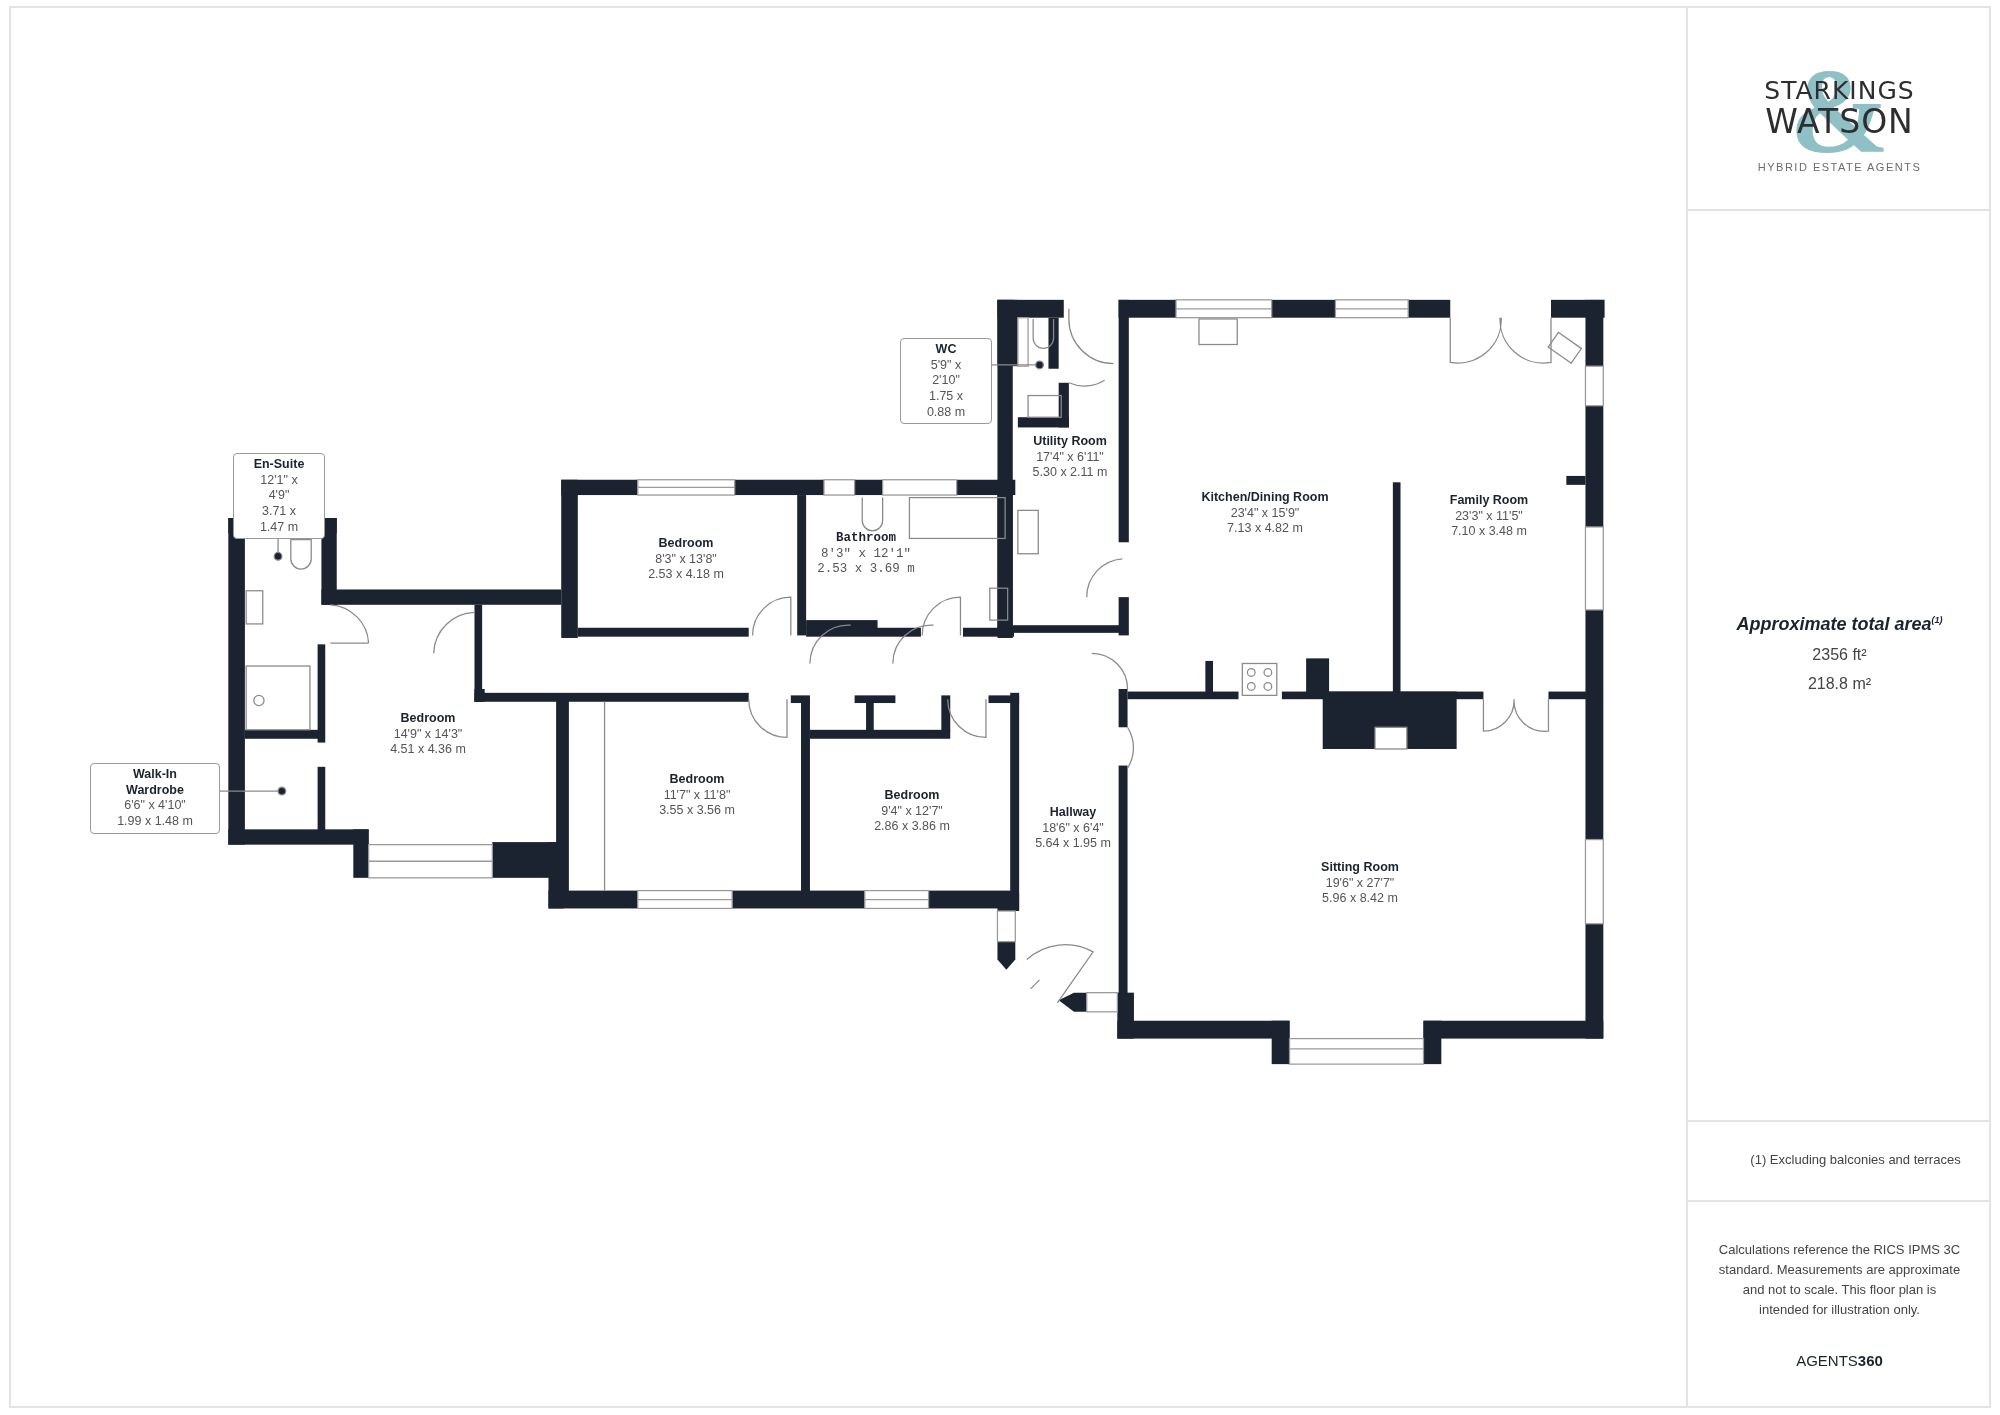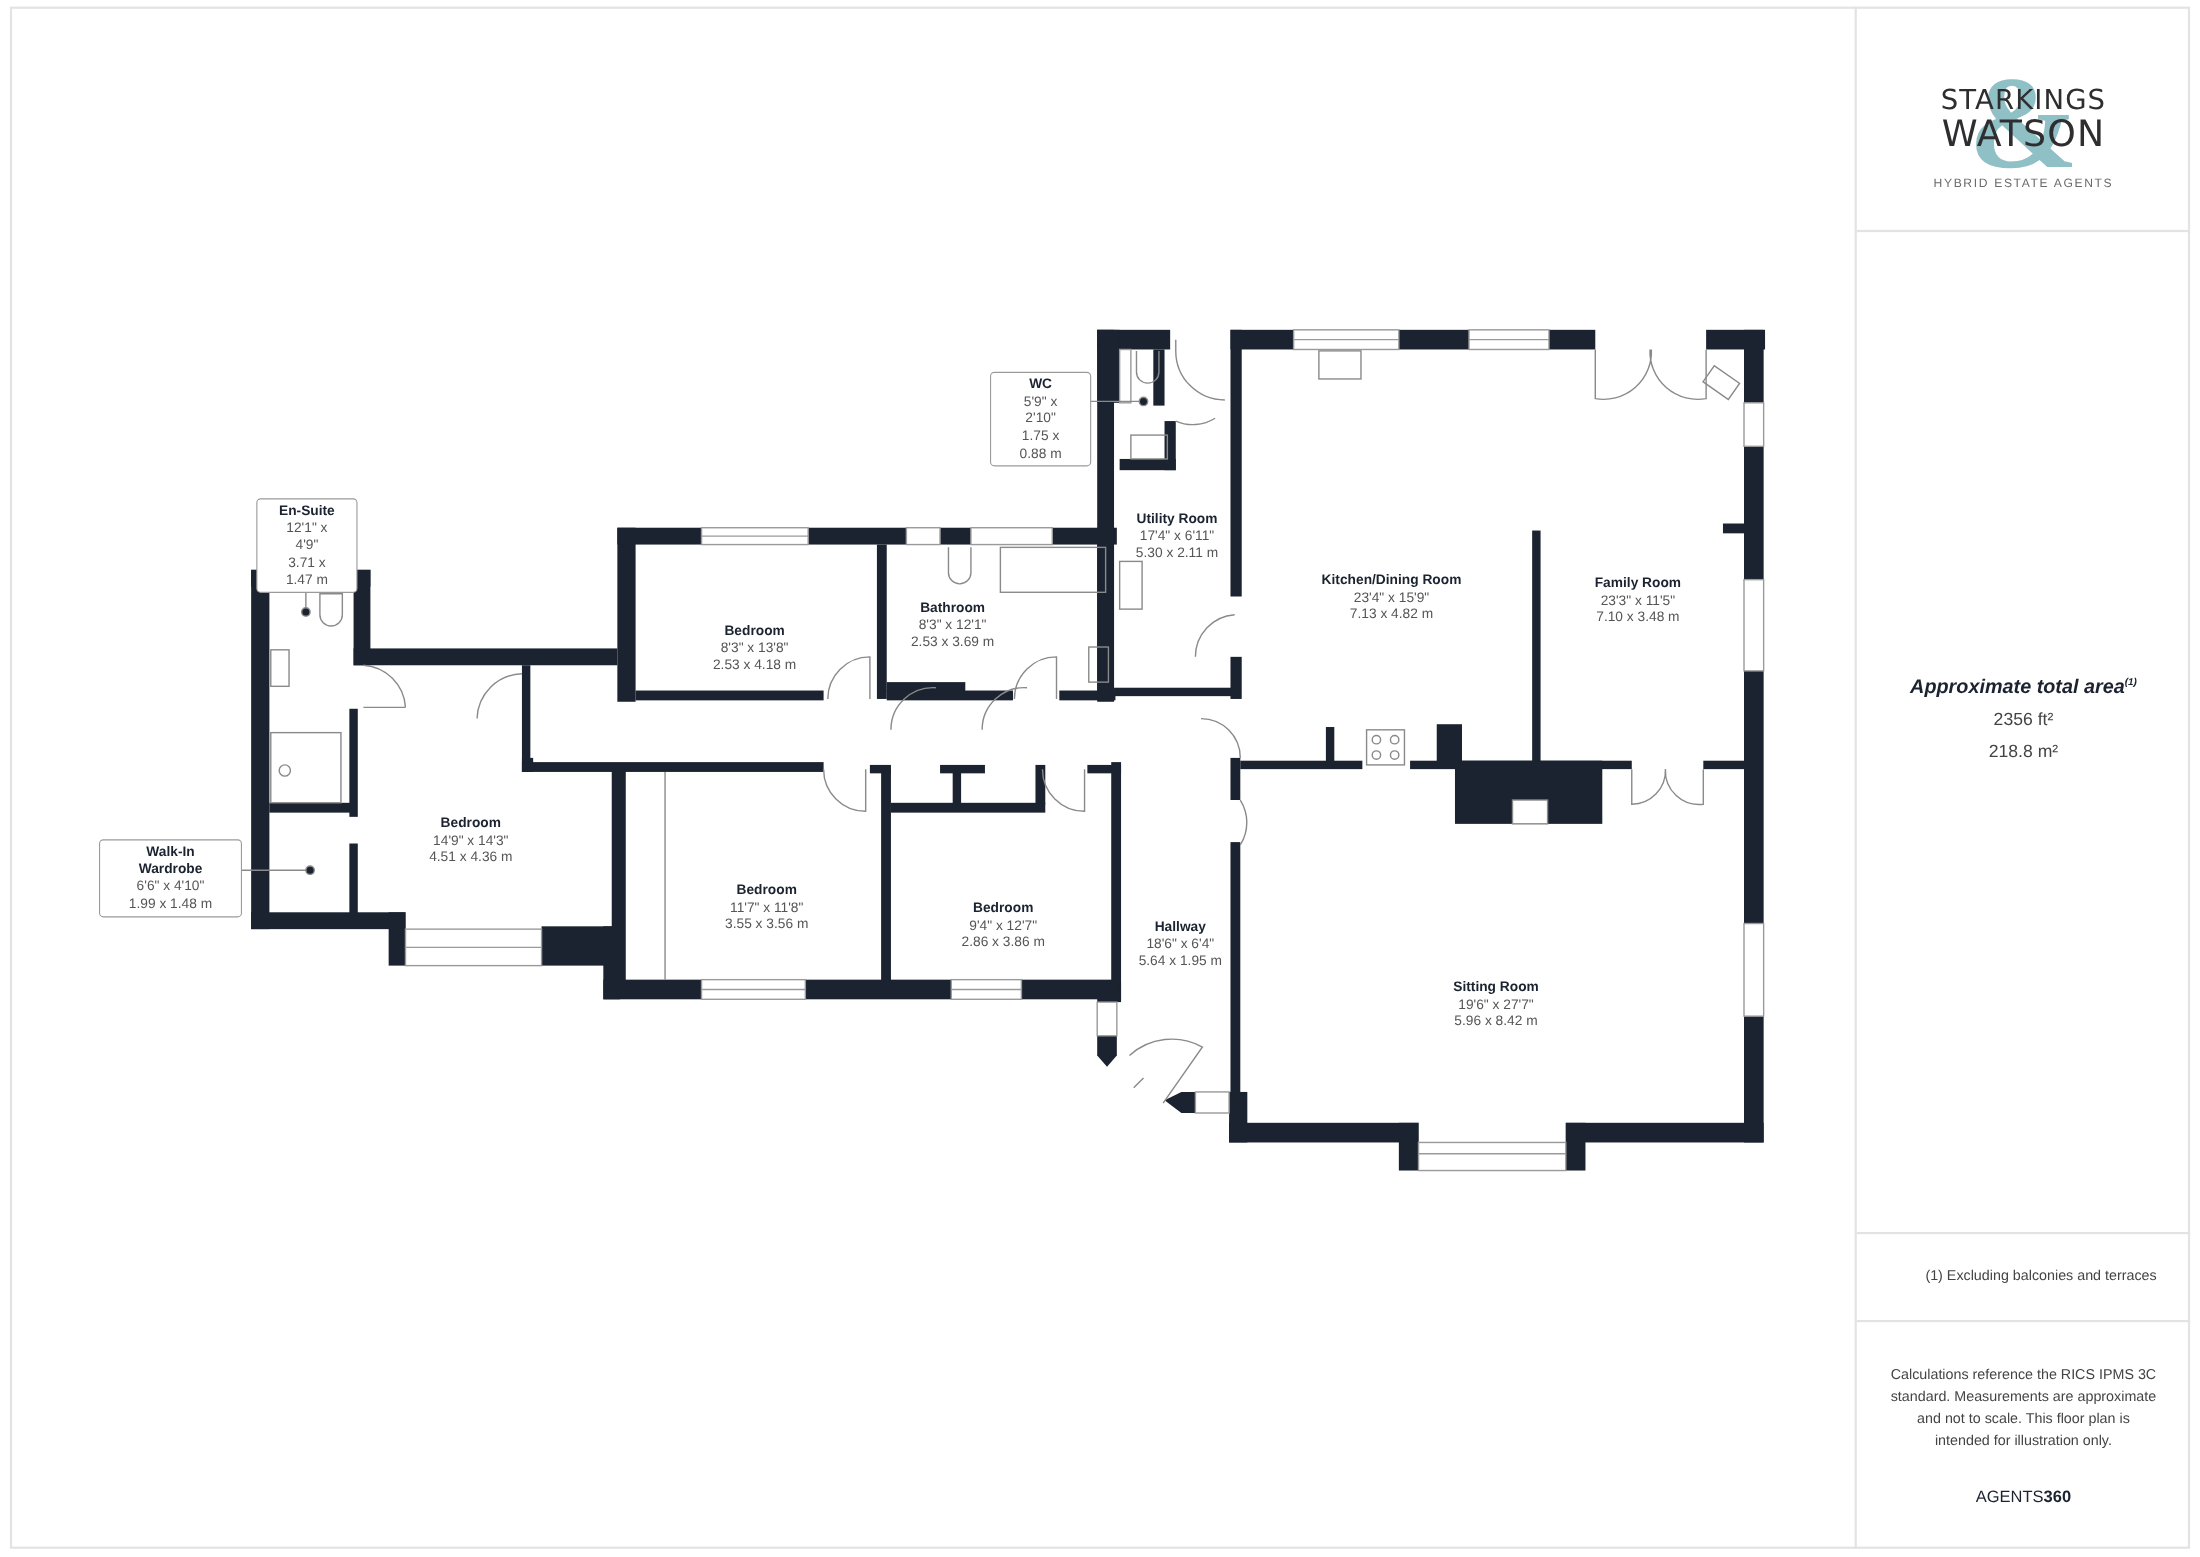--- a/index.html
+++ b/index.html
@@ -18,21 +18,21 @@
   .area{top:203px;height:911px;}
   .area-title{position:absolute;top:405px;left:0;right:0;font-size:18px;font-weight:bold;color:#1b2330;font-style:italic;}
   .area-title sup{font-size:9px;}
   .area-ft{position:absolute;top:437px;left:0;right:0;font-size:16px;color:#444;}
   .area-m{position:absolute;top:466px;left:0;right:0;font-size:16px;color:#444;}
   .note{top:1114px;height:80px;font-size:13px;color:#444;line-height:80px;padding-left:32px;}
   .disc{top:1194px;height:208px;border-bottom:none;}
   .disc-text{position:absolute;left:30px;right:30px;top:40px;font-size:13px;line-height:20px;color:#444;}
   .brand{position:absolute;left:0;right:0;top:152px;font-size:15px;color:#1b2330;}
   .brand b{font-weight:bold;}
-  .lbl{position:absolute;text-align:center;transform:translateX(-50%);line-height:1.25;white-space:nowrap;margin-top:30px;}
+  .lbl{position:absolute;text-align:center;transform:translateX(-50%);line-height:1.25;white-space:nowrap;}
   .lbl .n{font-size:12.5px;font-weight:bold;color:#1b2330;}
   .lbl .d{font-size:12.5px;color:#555;}
   .callout{position:absolute;border:1.5px solid #9a9a9a;border-radius:4px;background:#fff;text-align:center;line-height:1.25;padding:3px 16px;box-sizing:border-box;}
   .callout .n{font-size:12.5px;font-weight:bold;color:#1b2330;}
   .callout .d{font-size:12.5px;color:#555;}
 </style>
 </head>
 <body>
 
 <div class="frame"></div>
@@ -220,21 +220,21 @@
 <div class="lbl" style="left:428px;top:711px;">
   <div class="n">Bedroom</div>
   <div class="d">14'9" x 14'3"</div>
   <div class="d">4.51 x 4.36 m</div>
 </div>
 <div class="lbl" style="left:686px;top:536px;">
   <div class="n">Bedroom</div>
   <div class="d">8'3" x 13'8"</div>
   <div class="d">2.53 x 4.18 m</div>
 </div>
-<div class="lbl" style="left:866px;top:515px;">
+<div class="lbl" style="left:866px;top:531px;font-family:Liberation Mono, monospace;">
   <div class="n">Bathroom</div>
   <div class="d">8'3" x 12'1"</div>
   <div class="d">2.53 x 3.69 m</div>
 </div>
 <div class="lbl" style="left:1070px;top:434px;">
   <div class="n">Utility Room</div>
   <div class="d">17'4" x 6'11"</div>
   <div class="d">5.30 x 2.11 m</div>
 </div>
 <div class="lbl" style="left:1265px;top:490px;">

